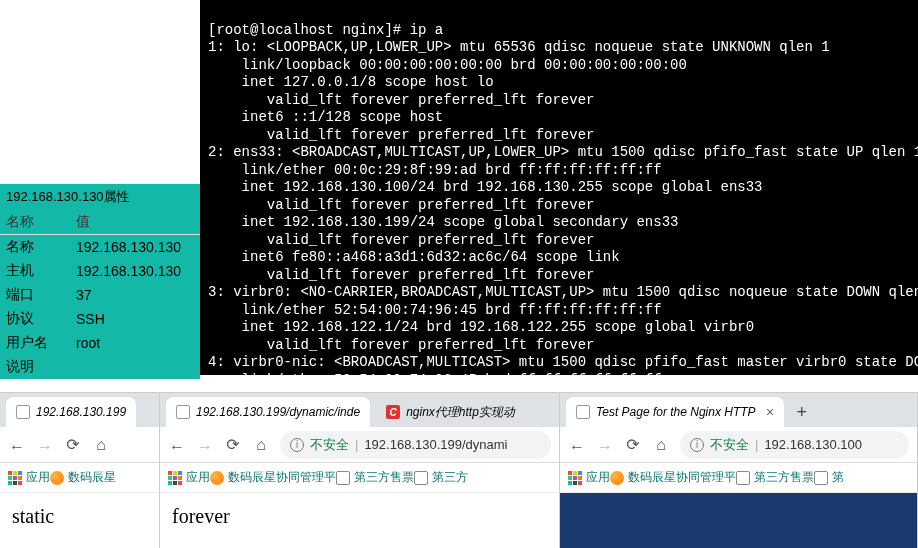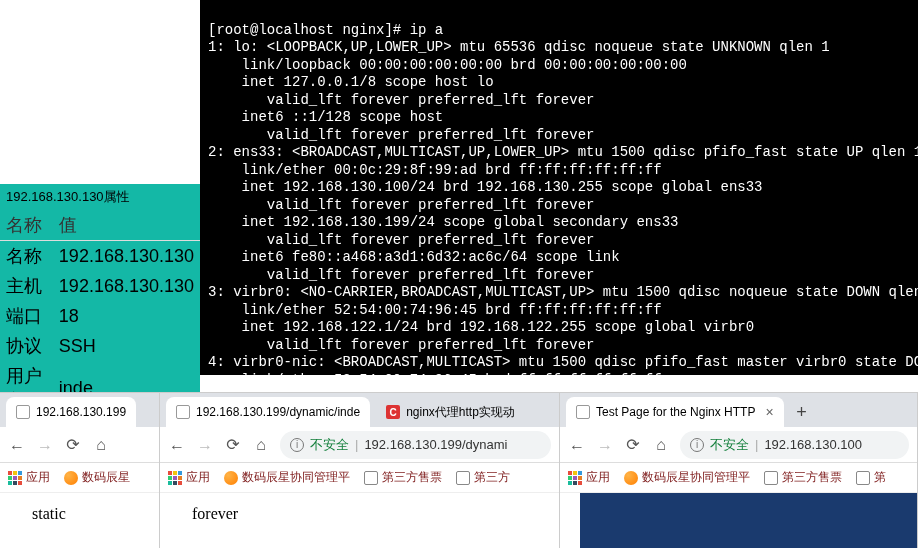--- a/index.html
+++ b/index.html
@@ -2,49 +2,49 @@
 <html><head>
 <meta charset="utf-8">
 <style>
 * { margin: 0; padding: 0; box-sizing: border-box; }
 body { font-family: "Microsoft YaHei", Arial, sans-serif; font-size: 12px; background: #fff; width: 918px; height: 548px; overflow: hidden; position: relative; }
 .terminal { position: absolute; left: 200px; top: 0; width: 718px; height: 375px; background: #000; color: #fff; font-family: "Courier New", monospace; font-size: 14px; padding: 4px 8px; white-space: pre; overflow: hidden; line-height: 1.25; }
 .terminal .cursor { display: inline-block; width: 8px; height: 14px; border: 1px solid #0f0; vertical-align: middle; }
 .props { position: absolute; left: 0; top: 184px; width: 200px; background: #14b8a6; font-size: 13px; }
 .props .title { padding: 4px 6px; font-size: 13px; }
 .props table { width: 100%; border-collapse: collapse; }
-.props th, .props td { text-align: left; padding: 3px 6px; font-weight: normal; font-size: 18px; }
+.props th, .props td { text-align: left; padding: 3px 6px; font-weight: normal; font-size: 14px; }
 .props thead th { border-bottom: 1px solid #ddd; color: #333; }
 .props tbody td:first-child { width: 70px; }
 .browser-row { position: absolute; left: 0; top: 392px; width: 918px; height: 156px; display: flex; }
 .browser { border-top: 1px solid #ccc; border-right: 1px solid #ccc; background: #fff; display: flex; flex-direction: column; }
 .browser.b1 { width: 160px; }
 .browser.b2 { width: 400px; justify-content: center; }
 .browser.b3 { flex: 1; }
 .tabbar { display: flex; align-items: center; background: #dee1e6; height: 34px; padding: 4px 6px 0 6px; gap: 6px; }
-.tab { display: flex; align-items: center; background: #fff; border-radius: 8px 8px 0 0; height: 30px; padding: 0 10px; gap: 6px; font-size: 12px; max-width: 220px; overflow: hidden; white-space: nowrap; }
+.tab { display: flex; align-items: center; background: #fff; border-radius: 8px 8px 0 0; height: 30px; padding: 0 10px; gap: 6px; font-size: 12px; max-width: 220px; overflow: hidden; white-space: nowrap; font-style: italic; }
 .tab .favicon { width: 14px; height: 14px; flex-shrink: 0; }
 .tab .close { color: #666; font-size: 14px; margin-left: 4px; }
 .newtab { width: 24px; height: 24px; display: flex; align-items: center; justify-content: center; color: #444; font-size: 18px; border-radius: 4px; }
 .toolbar { display: flex; align-items: center; height: 36px; padding: 0 8px; gap: 10px; border-bottom: 1px solid #ddd; background: #fff; }
 .toolbar .navbtn { color: #555; font-size: 16px; width: 18px; text-align: center; }
 .toolbar .navbtn.disabled { color: #bbb; }
 .addressbar { flex: 1; display: flex; align-items: center; background: #f1f3f4; border-radius: 14px; height: 28px; padding: 0 10px; gap: 6px; font-size: 13px; color: #333; overflow: hidden; white-space: nowrap; }
 .addressbar .info { width: 14px; height: 14px; border: 1.5px solid #777; border-radius: 50%; display: flex; align-items: center; justify-content: center; font-size: 10px; color: #777; flex-shrink: 0; }
 .addressbar .insecure { color: #15803d; }
 .addressbar .sep { color: #aaa; }
-.bookmarks { display: flex; align-items: center; height: 30px; padding: 0 8px; gap: 14px; border-bottom: 1px solid #eee; font-size: 12px; color: #7f1d1d; overflow: hidden; white-space: nowrap; }
+.bookmarks { display: flex; align-items: center; height: 30px; padding: 0 8px; border-bottom: 1px solid #eee; font-size: 12px; color: #0f766e; overflow: hidden; white-space: nowrap; }
 .bookmarks .bm { display: flex; align-items: center; gap: 4px; }
 .apps-icon { width: 14px; height: 14px; display: grid; grid-template-columns: repeat(3,1fr); grid-template-rows: repeat(3,1fr); gap: 1px; }
 .apps-icon span:nth-child(1){background:#e74c3c}.apps-icon span:nth-child(2){background:#f1c40f}.apps-icon span:nth-child(3){background:#3498db}
 .apps-icon span:nth-child(4){background:#2ecc71}.apps-icon span:nth-child(5){background:#9b59b6}.apps-icon span:nth-child(6){background:#e67e22}
 .apps-icon span:nth-child(7){background:#1abc9c}.apps-icon span:nth-child(8){background:#34495e}.apps-icon span:nth-child(9){background:#e74c3c}
 .orange-dot { width: 14px; height: 14px; border-radius: 50%; background: radial-gradient(circle at 30% 30%, #ffb347, #ff7f00); }
 .page-icon { width: 14px; height: 14px; border: 1px solid #888; border-radius: 2px; position: relative; }
-.content { flex: 1; padding: 12px; font-size: 16px; font-family: "Times New Roman", serif; margin-left: 20px; }
+.content { flex: 1; padding: 12px; font-size: 20px; font-family: "Times New Roman", serif; }
 .content.bluebg { background: #1a3a6e; }
 .favicon.blank { border: 1px solid #999; border-radius: 2px; background: #fff; }
 .favicon.red { background: #d33; color: #fff; display: flex; align-items: center; justify-content: center; font-size: 10px; font-weight: bold; border-radius: 2px; }
 </style>
 </head>
 <body>
 
 <div class="terminal">
 <span>[root@localhost nginx]# ip a</span>
 <span>1: lo: &lt;LOOPBACK,UP,LOWER_UP&gt; mtu 65536 qdisc noqueue state UNKNOWN qlen 1
@@ -83,29 +83,29 @@
       <tr>
           <td>名称</td>
           <td>192.168.130.130</td>
         </tr>
       <tr>
           <td>主机</td>
           <td>192.168.130.130</td>
         </tr>
       <tr>
           <td>端口</td>
-          <td>18</td>
+          <td>37</td>
         </tr>
       <tr>
           <td>协议</td>
           <td>SSH</td>
         </tr>
       <tr>
           <td>用户名</td>
-          <td>inde</td>
+          <td>root</td>
         </tr>
       <tr>
           <td>说明</td>
           <td></td>
         </tr>
     </tbody>
   </table>
 </div>
 
 <div class="browser-row">

